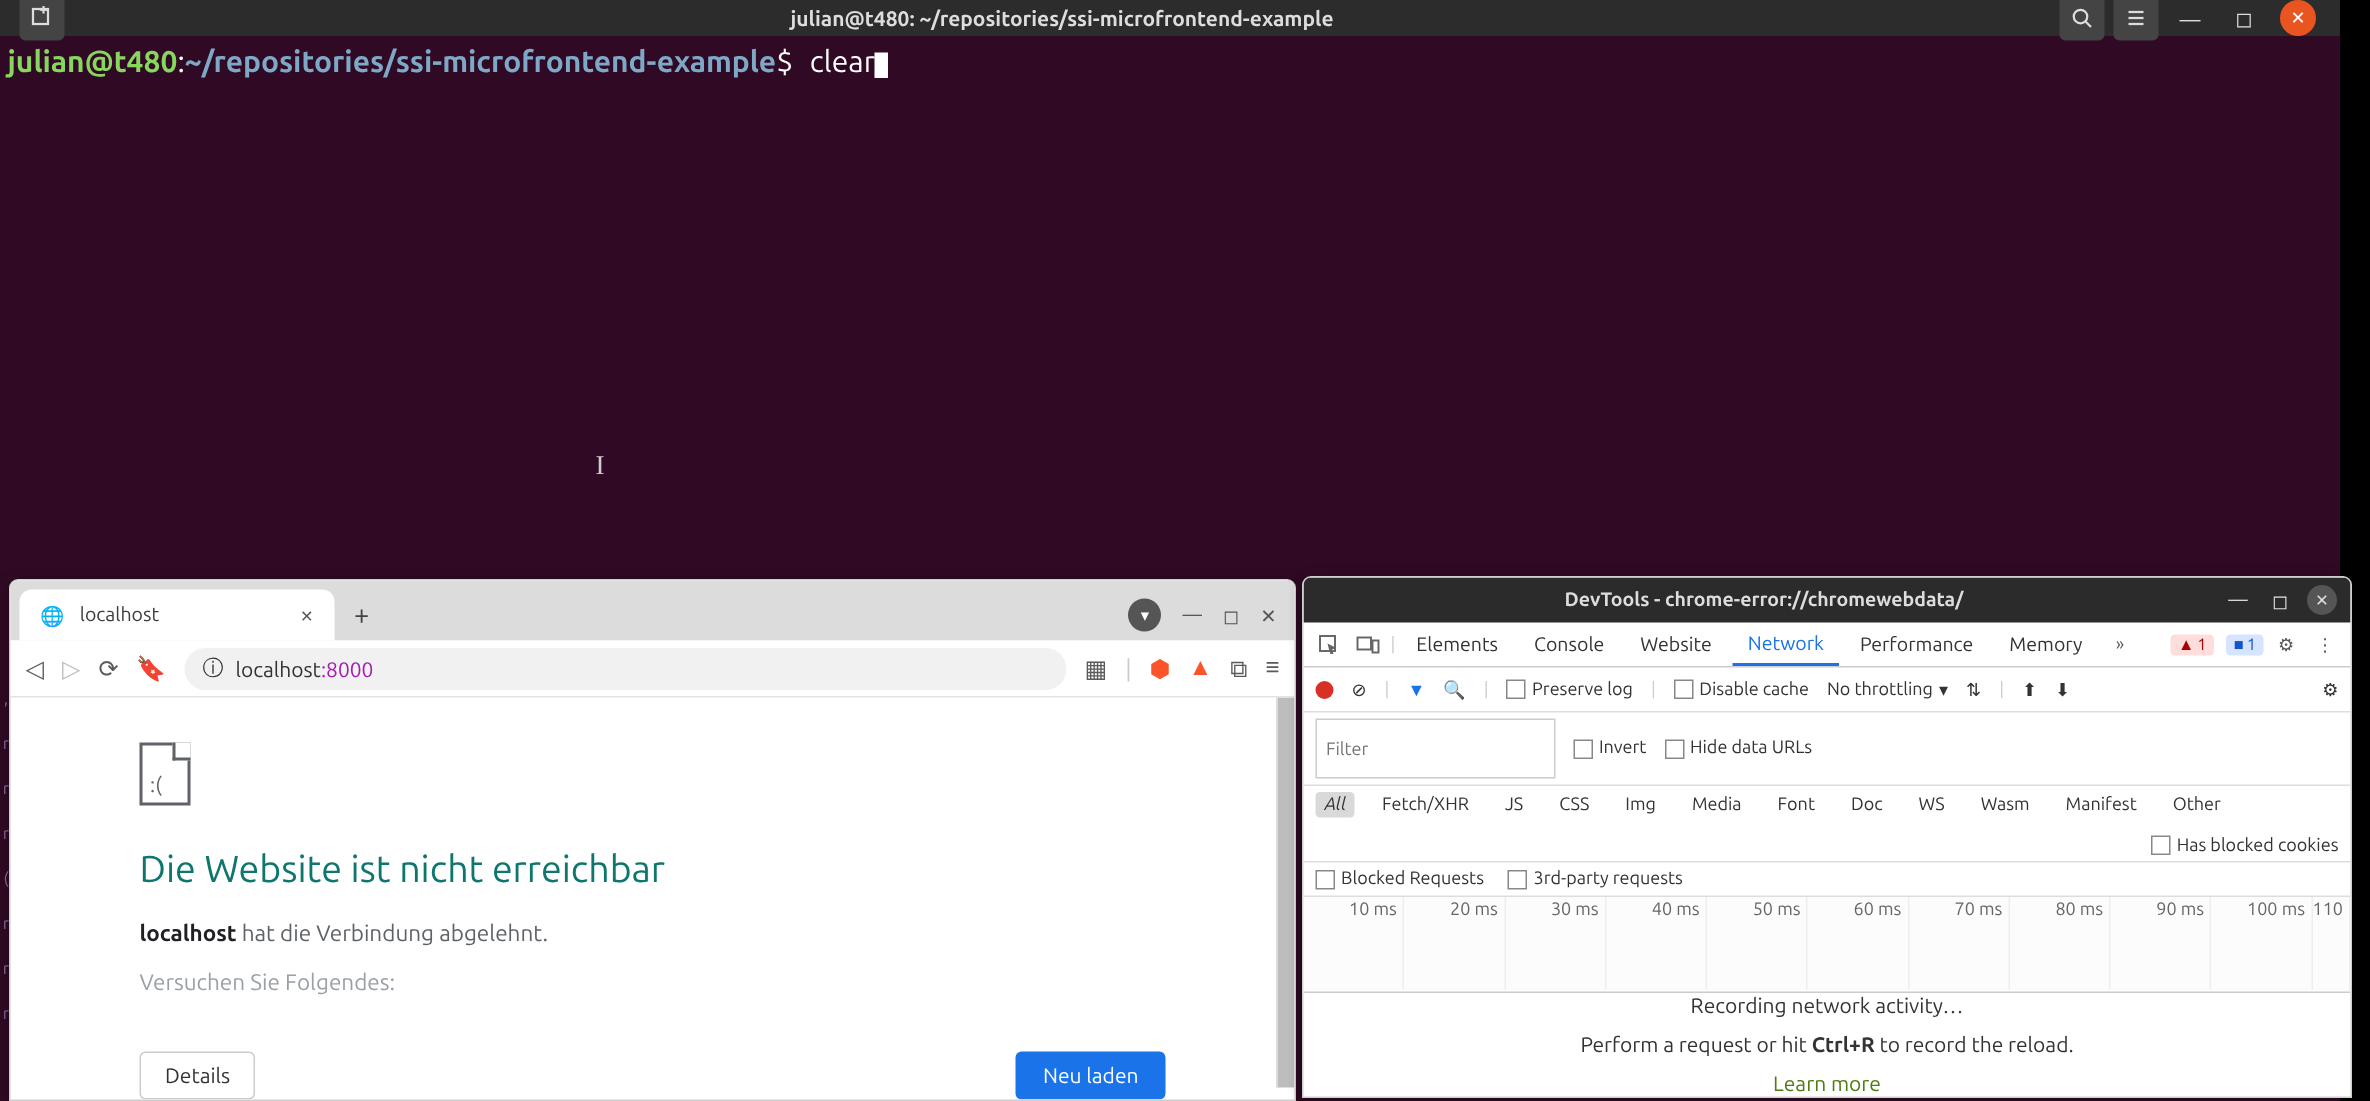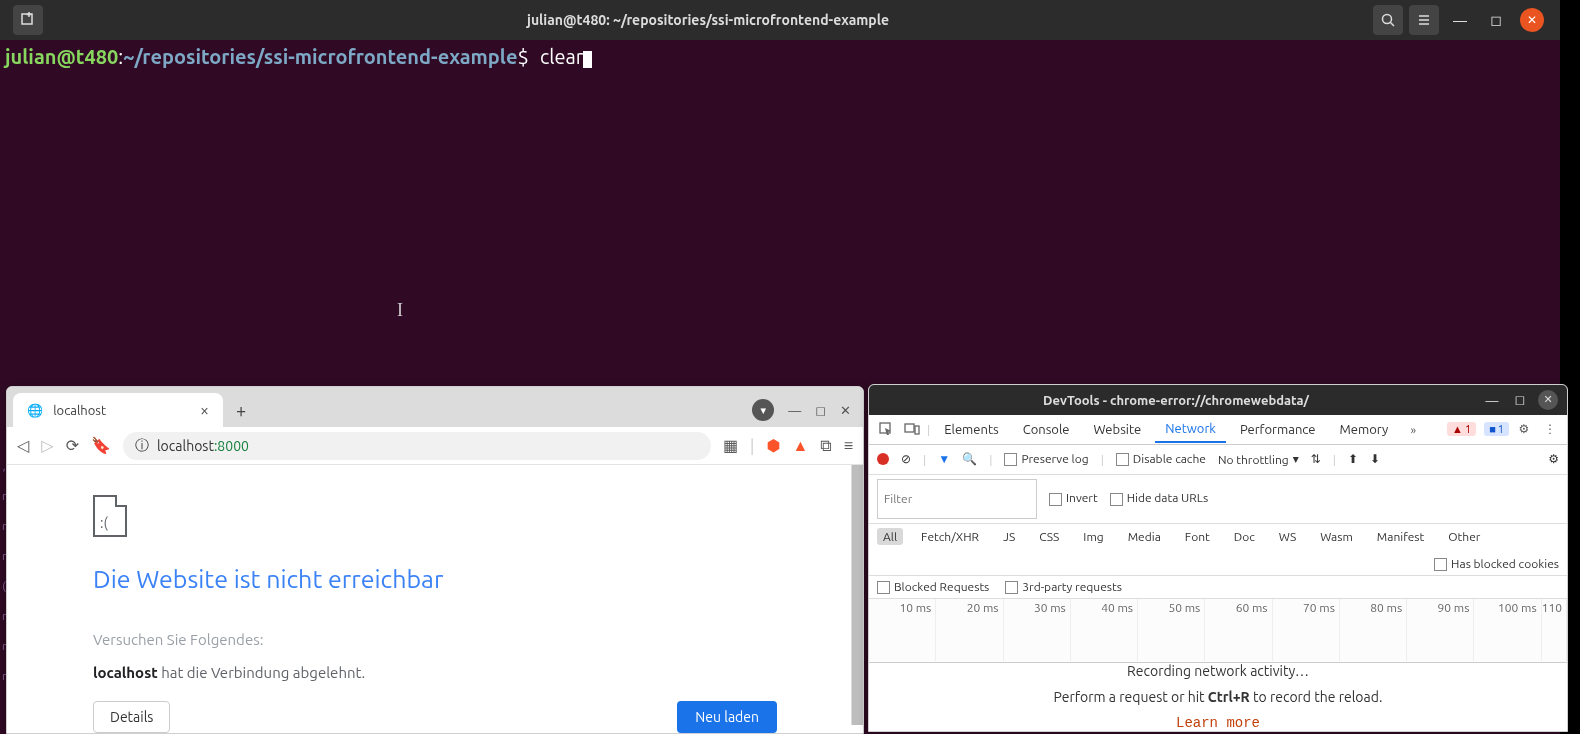--- a/index.html
+++ b/index.html
@@ -1,20 +1,20 @@
 <!DOCTYPE html>
 <html><head>
 <meta charset="utf-8">
 <style>
 * { margin: 0; padding: 0; box-sizing: border-box; font-family: Ubuntu, "Segoe UI", sans-serif; }
 body { width: 1580px; height: 734px; background: #000; position: relative; overflow: hidden; }
 
 
 .terminal { position: absolute; top: 0; left: 0; width: 1560px; height: 734px; background: #300a24; }
-.term-titlebar { height: 40px; background: #2c2c2c; display: flex; align-items: center; padding: 0 10px; color: #ddd; font-size: 14px; justify-content: center; }
+.term-titlebar { height: 24px; background: #2c2c2c; display: flex; align-items: center; padding: 0 10px; color: #ddd; font-size: 14px; justify-content: center; }
 .term-title { flex: 1; text-align: center; font-weight: 600; }
 .term-btn { width: 30px; height: 30px; display:flex; align-items:center; justify-content:center; border-radius: 4px; margin: 0 3px; cursor: pointer; }
 .term-newtab { background: #444; border-radius:4px; }
 .term-close-circle { width: 24px; height: 24px; background: #e95420; border-radius: 50%; display:flex; align-items:center; justify-content:center; color:#fff; font-size:12px; }
 .term-body { padding: 5px; font-family: "Ubuntu Mono", monospace; font-size: 20px; line-height: 1.2; }
 .prompt-user { color: #87d75f; font-weight: bold; }
 .prompt-path { color: #7da9c7; font-weight: bold; }
 .prompt-sym { color: #fff; }
 .prompt-cmd { color: #fff; }
 .cursor { display: inline-block; width: 9px; height: 17px; background: #fff; vertical-align: text-bottom; }
@@ -23,26 +23,26 @@
 
 .browser { position: absolute; left: 6px; top: 386px; width: 858px; height: 348px; background: #fff; border: 1px solid #cfcfcf; box-shadow: 0 2px 10px rgba(0,0,0,.3); display:flex; flex-direction:column; border-radius: 6px 6px 0 0; overflow:hidden; }
 .b-tabstrip { height: 40px; background: #dcdcdc; display:flex; align-items:flex-end; padding-left: 6px; }
 .b-tab { height: 34px; background: #fff; border-radius: 8px 8px 0 0; padding: 0 10px 0 14px; display:flex; align-items:center; gap:10px; font-size: 13px; color:#3c3c3c; min-width: 210px; }
 .b-tab-close { font-size: 16px; color:#555; padding: 0 4px; margin-left:auto; }
 .b-newtab { width:28px; height:28px; display:flex; align-items:center; justify-content:center; font-size:18px; color:#444; margin-left:4px; margin-bottom:3px; }
 .b-winctrls { margin-left:auto; display:flex; align-items:center; gap:14px; padding: 0 12px 6px 0; color:#555; font-size:13px; }
 .b-round { width:22px; height:22px; border-radius:50%; background:#555; color:#fff; display:flex; align-items:center; justify-content:center; font-size:11px; }
 .b-toolbar { height: 38px; background:#fff; border-bottom:1px solid #e3e3e3; display:flex; align-items:center; padding: 0 10px; gap:12px; color:#5a5a5a; }
 .b-url { flex:1; height:28px; background:#f1f1f1; border-radius:14px; display:flex; align-items:center; padding:0 12px; font-size:14px; color:#333; gap:8px; }
-.url-gray { color:#15803d; }
+.url-gray { color:#a21caf; }
 .b-content { position:relative; flex:1; padding: 30px 0 0 86px; color:#202124; overflow:hidden; }
 .sad-icon { width:34px; height:42px; border:2px solid #5f6368; position:relative; margin-bottom: 28px; }
 .sad-icon::before { content:''; position:absolute; top:-2px; right:-2px; width:10px; height:10px; background:#fff; border-left:2px solid #5f6368; border-bottom:2px solid #5f6368; }
 .sad-face { position:absolute; bottom:4px; left:5px; font-size:14px; color:#5f6368; }
-.err-h1 { font-size: 25px; color:#3b82f6; font-weight: 400; margin-bottom: 38px; }
+.err-h1 { font-size: 25px; color:#0f766e; font-weight: 400; margin-bottom: 20px; }
 .err-line { font-size:15px; color:#5f6368; margin-bottom: 16px; }
 .err-line b { color:#202124; font-weight:600; }
 .err-btns { position:absolute; bottom:0; left:86px; right:86px; display:flex; justify-content:space-between; }
 .btn-outline { border:1px solid #ccc; background:#fff; padding:7px 16px; font-size:14px; color:#333; border-radius:4px; }
 .btn-primary { background:#1a73e8; color:#fff; border:none; padding:8px 18px; font-size:14px; border-radius:4px; }
 .b-scrollbar-stub { position:absolute; right:0; top:0; width:12px; height:260px; background:#bdbdbd; border-left:1px solid #dadada; }
 .left-edge { position:absolute; left:0; top:460px; width:8px; height:270px; color:#8e6aa0; font-size:11px; display:flex; flex-direction:column; gap:18px; align-items:center; }
 
 
 .devtools { position: absolute; left: 868px; top: 384px; width: 700px; height: 348px; background: #fff; border: 1px solid #cfcfcf; box-shadow: 0 2px 10px rgba(0,0,0,.3); display:flex; flex-direction:column; border-radius: 6px 6px 0 0; overflow:hidden; font-size:12px; color:#333; }
@@ -56,27 +56,27 @@
 .dt-tab.active { color:#1a73e8; border-bottom:2px solid #1a73e8; }
 .dt-warn { background:#fdd; color:#a00; border-radius:3px; padding:1px 5px; font-size:11px; display:flex; align-items:center; gap:2px; }
 .dt-info { background:#d6e4ff; color:#1155cc; border-radius:3px; padding:1px 5px; font-size:11px; display:flex; align-items:center; gap:2px; margin-left:4px; }
 .dt-toolbar { height:30px; border-bottom:1px solid #ddd; display:flex; align-items:center; padding:0 8px; gap:12px; }
 .rec-dot { width:12px; height:12px; background:#d93025; border-radius:50%; }
 .dt-throttle { display:flex; align-items:center; gap:4px; color:#333; }
 .dt-filterrow { border-bottom:1px solid #ddd; padding: 4px 8px; display:flex; align-items:center; gap:12px; }
 .dt-filter-input { width:160px; height:40px; border:1px solid #ccc; padding:0 6px; font-size:12px; background:#fff; }
 .dt-types { border-bottom:1px solid #ddd; padding: 4px 8px; display:flex; align-items:center; gap:12px; flex-wrap:wrap; }
 .type-pill { padding:2px 6px; }
-.type-pill.active { background:#d9d9d9; border-radius:3px; }
+.type-pill.active { background:#d9d9d9; border-radius:3px;font-style:italic; }
 .dt-blocked { border-bottom:1px solid #ddd; padding: 4px 8px; display:flex; align-items:center; gap:16px; }
 .dt-timeline { height: 64px; border-bottom:1px solid #ccc; position:relative; background:#fcfcfc; }
 .dt-ticks { display:flex; font-size:12px; color:#666; }
 .dt-tick { flex:1; text-align:right; padding:2px 4px 0 0; border-right:1px solid #eee; height:62px; }
 .dt-main { flex:1; display:flex; flex-direction:column; align-items:center; justify-content:center; gap:10px; color:#333; font-size:14px; }
-.dt-learn { color:#c2410c;font-family:Liberation Mono, monospace; }
+.dt-learn { color:#4d7c0f; }
 .chk { width:13px; height:13px; border:1px solid #888; display:inline-block; vertical-align:middle; margin-right:4px; }
 .iconstub { font-family: sans-serif; }
 svg { display:block; }
 </style>
 </head>
 <body>
 
 <div class="terminal">
   <div class="term-titlebar">
     <div class="term-btn term-newtab">
@@ -158,22 +158,22 @@
     <span style="color:#fb542b;">▲</span>
     <span>⧉</span>
     <span>≡</span>
   </div>
   <div class="b-content">
     <div class="b-scrollbar-stub"></div>
     <div class="sad-icon">
         <span class="sad-face">:(</span>
       </div>
     <h1 class="err-h1">Die Website ist nicht erreichbar</h1>
+    <p class="err-line"><b>localhost</b><span> hat die Verbindung abgelehnt.</span></p>
     <p class="err-line" style="color:#9aa0a6;">Versuchen Sie Folgendes:</p>
-    <p class="err-line"><b>localhost</b><span> hat die Verbindung abgelehnt.</span></p>
     <div class="err-btns">
       <button class="btn-outline">Details</button>
       <button class="btn-primary">Neu laden</button>
     </div>
   </div>
 </div>
 
 <div class="devtools">
   <div class="dt-titlebar">
     <div class="dt-title">DevTools - chrome-error://chromewebdata/</div>

